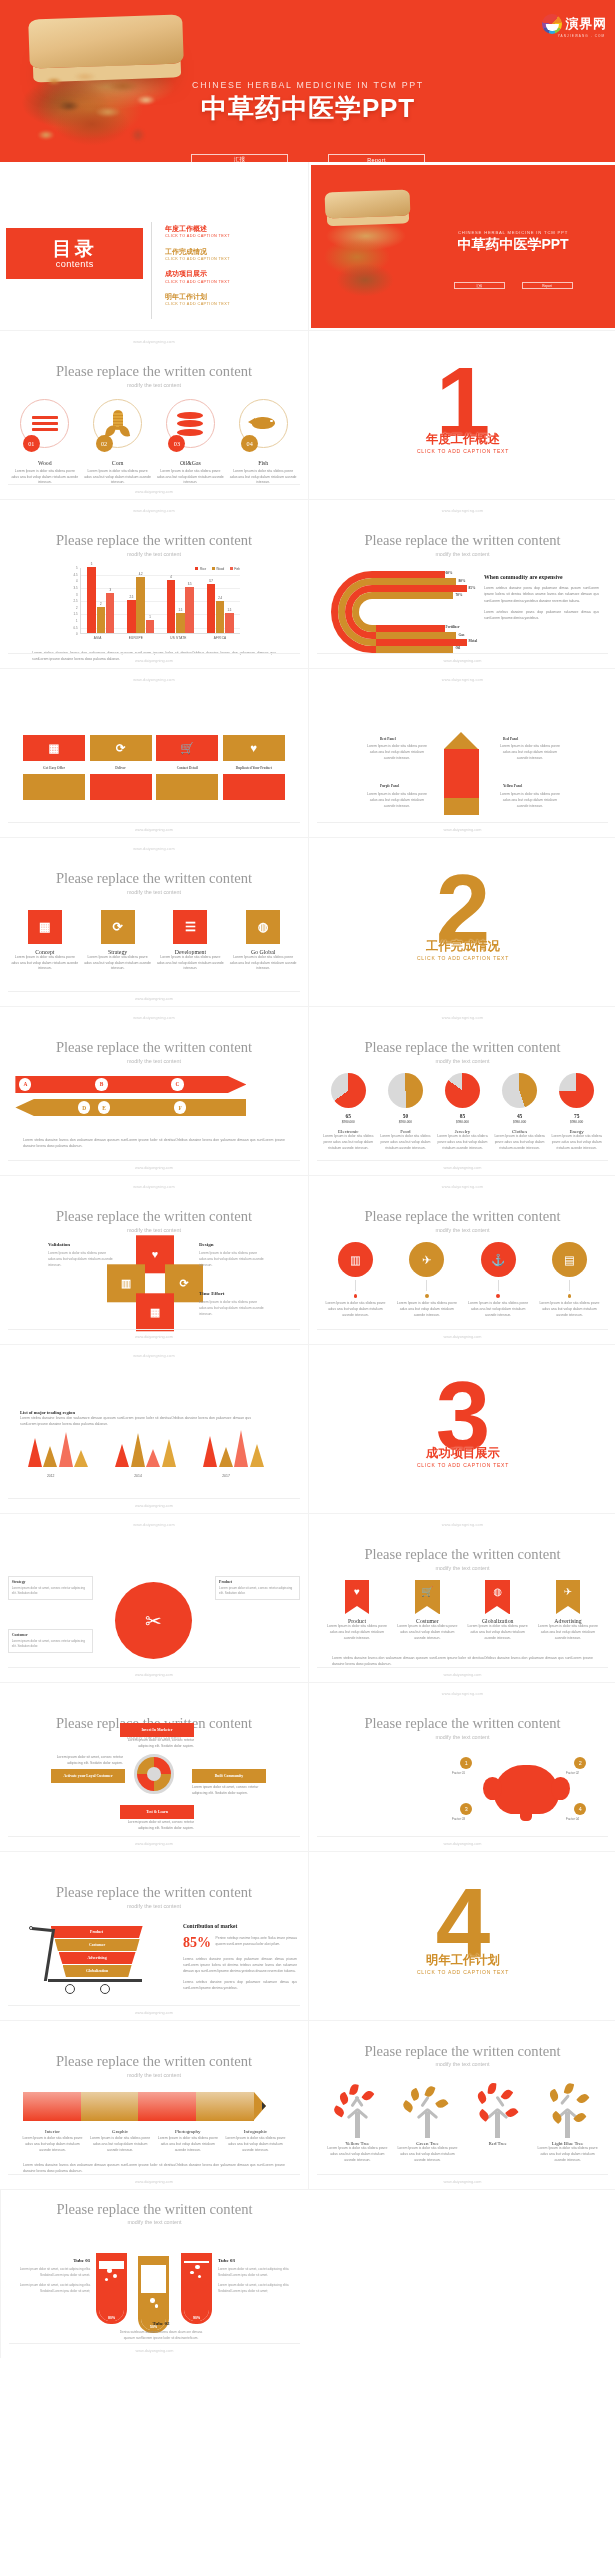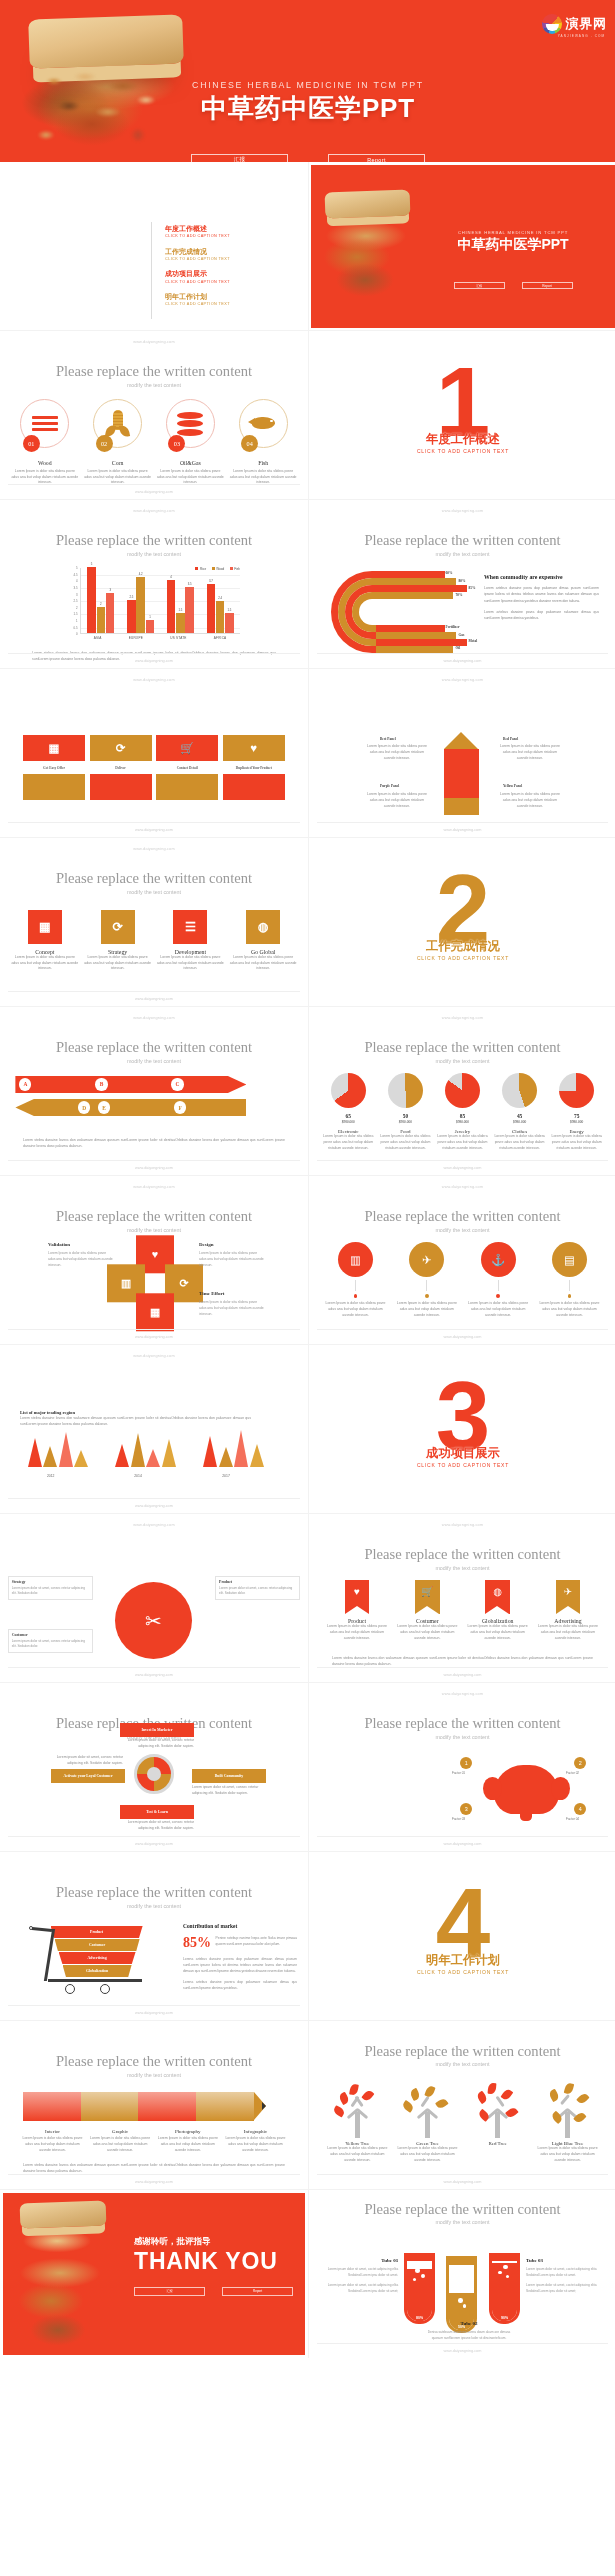--- a/index.html
+++ b/index.html
@@ -325,20 +325,24 @@
     <div class="hero-cn">中草药中医学PPT</div>
     <div class="hero-btns">
       <div class="hero-btn">汇报</div>
       <div class="hero-btn">Report</div>
     </div>
   </div>
 
   <div class="grid">
 
     <div class="slide">
+      <div class="toc-box">
+        <div class="t1">目录</div>
+        <div class="t2">contents</div>
+      </div>
       <div class="toc-div"></div>
       <div class="toc-list">
         <div class="toc-item">
           <div class="cn c-red">年度工作概述</div>
           <div class="en c-red">CLICK TO ADD CAPTION TEXT</div>
         </div>
         <div class="toc-item">
           <div class="cn c-gold">工作完成情况</div>
           <div class="en c-gold">CLICK TO ADD CAPTION TEXT</div>
         </div>
@@ -1056,33 +1060,20 @@
             <div class="leaf" style="left:35px;top:31px;background:#cf8f2a;transform:rotate(45deg)"></div>
           </div>
           <div class="tree-n">Light Blue Tree</div>
           <div class="lorem">Lorem Ipsum is dolor sita slidera povre adus ana but volup dalam ristakum ausnde istessun.</div>
         </div>
       </div>
       <div class="rule"></div>
       <div class="wmb">www.daiyongning.com</div>
     </div>
 
-    <div class="slide" style="height:168px;border-bottom:none">
-      <div class="ty">
-        <div class="ty-in">
-          <div class="ty-photo"></div>
-          <div class="ty-cn">感谢聆听，批评指导</div>
-          <div class="ty-en">THANK YOU</div>
-          <div class="ty-btns">
-            <div class="ty-btn">汇报</div>
-            <div class="ty-btn">Report</div>
-          </div>
-        </div>
-      </div>
-    </div>
 
     <div class="slide right" style="height:168px;border-bottom:none">
       <div class="s-title" style="top:10.8px">Please replace the written content</div>
       <div class="s-sub" style="top:29px">modify the text content</div>
       <div class="tubes">
         <div class="tube" style="left:0;top:0">
           <div class="cap" style="background:#ee3f24"></div>
           <div class="body" style="height:66px;background:#ee3f24">
             <div class="inner"></div>
             <div class="fill" style="height:52px;background:#ee3f24"></div>

